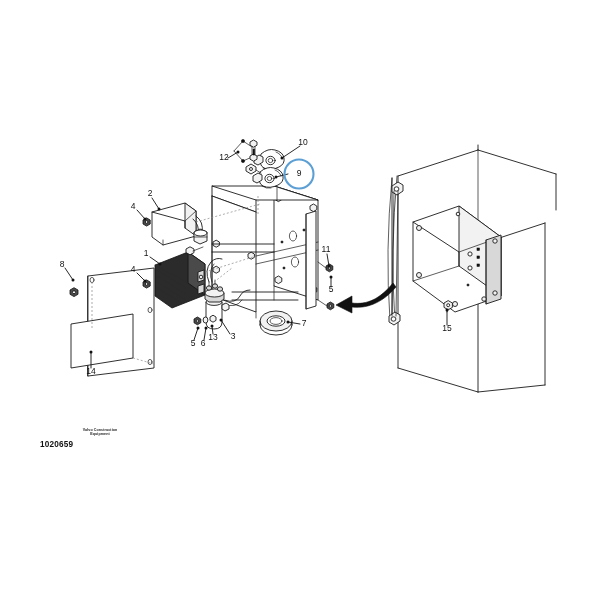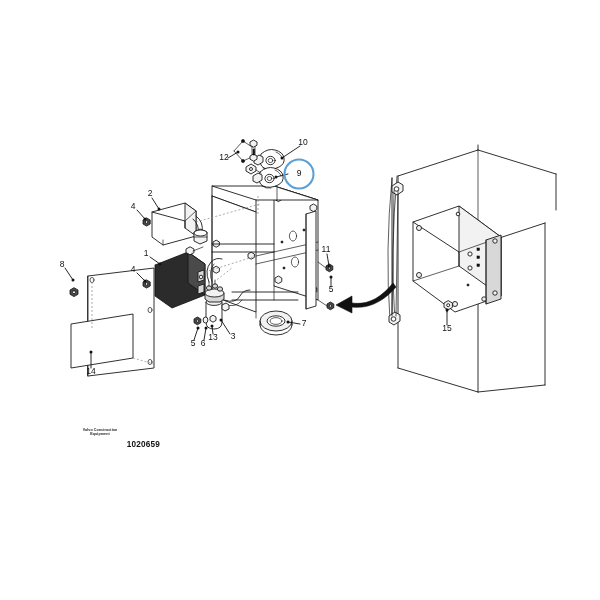--- a/index.html
+++ b/index.html
@@ -123,21 +123,21 @@
     text-align: center;
     margin: 0;
   }
   .partno {
     font-family: "Liberation Sans", sans-serif;
     font-size: 8.2px;
     font-weight: bold;
     color: #111111;
     margin-top: 3px;
     letter-spacing: 0.2px;
-    text-align: right;
+    text-align: left;
   }
 </style>
 </head>
 <body>
 
 <div id="page">
 
   <svg id="diagram-svg" viewBox="0 0 600 600" xmlns="http://www.w3.org/2000/svg">
 
     <g>

